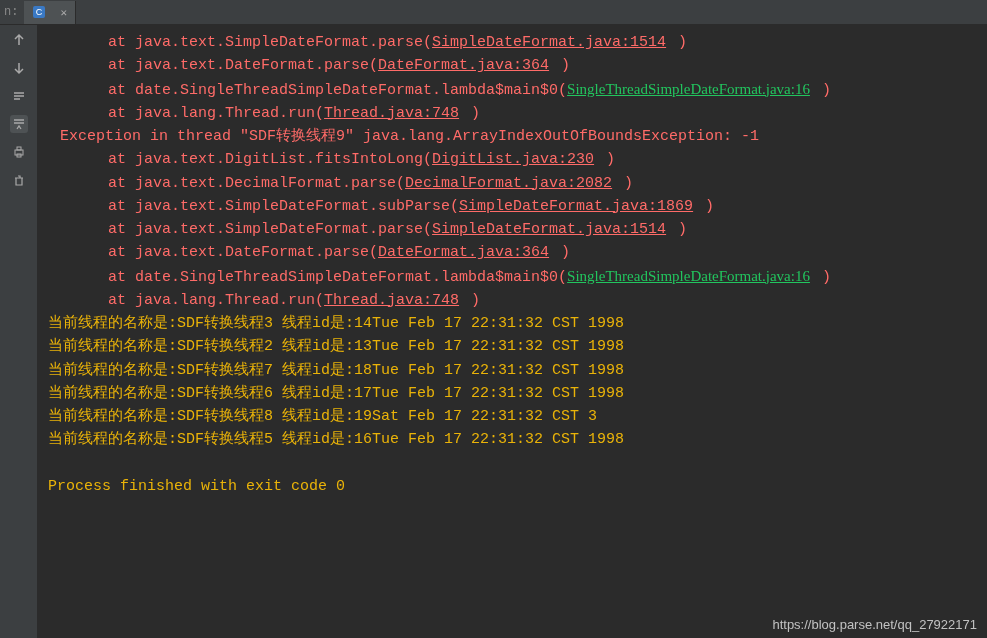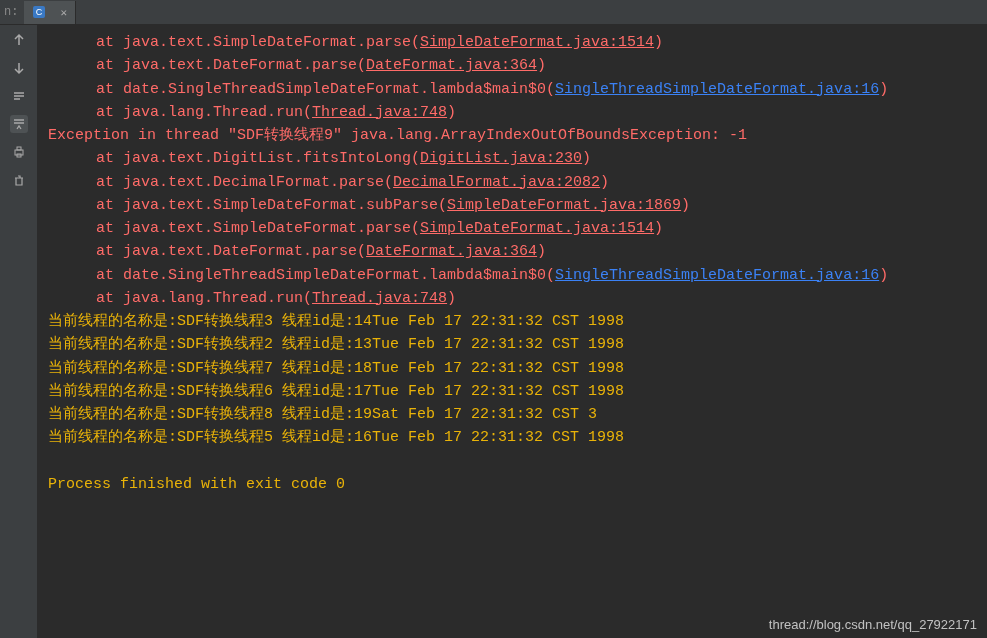--- a/index.html
+++ b/index.html
@@ -63,24 +63,24 @@
   .gutter-icon.active { background: #4e5254; border-radius: 3px; padding:2px;}
   .console {
     flex: 1;
     background: #2b2b2b;
     padding: 6px 10px 10px 10px;
     overflow: hidden;
     line-height: 1.55;
     font-size: 15px;
     white-space: pre;
   }
-  .err { color: #ff6b68; }
+  .err { color: #ff6b68; margin-left: 12px; }
   .out { color: #eab308; }
   .link { color: #ff6b68; text-decoration: underline; }
-  .link-blue { color: #3b82f6; text-decoration: underline; }
+  .link-blue { color: #22c55e; text-decoration: underline; font-family: Liberation Serif, serif; }
   .indent1 { padding-left: 48px; display: inline-block; }
   .watermark {
     position: absolute;
     right: 10px;
     bottom: 6px;
     color: #dcdcdc;
     font-size: 13px;
     font-family: sans-serif;
     opacity: 0.85;
   }
@@ -133,13 +133,13 @@
     <div class="gutter-icon">
         <svg width="14" height="14" viewBox="0 0 14 14">
           <path d="M4 5 H10 V12 H4 Z M3 5 H11 M6 3 H8 V5" stroke="#a9a9a9" fill="none" stroke-width="1.2"></path>
         </svg>
       </div>
   </div>
 
   <div class="console" id="console"><div class="err"><span class="indent1">at java.text.SimpleDateFormat.parse(</span><span class="link">SimpleDateFormat.java:1514</span><span class="err">)</span></div><div class="err"><span class="indent1">at java.text.DateFormat.parse(</span><span class="link">DateFormat.java:364</span><span class="err">)</span></div><div class="err"><span class="indent1">at date.SingleThreadSimpleDateFormat.lambda$main$0(</span><span class="link-blue">SingleThreadSimpleDateFormat.java:16</span><span class="err">)</span></div><div class="err"><span class="indent1">at java.lang.Thread.run(</span><span class="link">Thread.java:748</span><span class="err">)</span></div><div class="err">Exception in thread "SDF转换线程9" java.lang.ArrayIndexOutOfBoundsException: -1</div><div class="err"><span class="indent1">at java.text.DigitList.fitsIntoLong(</span><span class="link">DigitList.java:230</span><span class="err">)</span></div><div class="err"><span class="indent1">at java.text.DecimalFormat.parse(</span><span class="link">DecimalFormat.java:2082</span><span class="err">)</span></div><div class="err"><span class="indent1">at java.text.SimpleDateFormat.subParse(</span><span class="link">SimpleDateFormat.java:1869</span><span class="err">)</span></div><div class="err"><span class="indent1">at java.text.SimpleDateFormat.parse(</span><span class="link">SimpleDateFormat.java:1514</span><span class="err">)</span></div><div class="err"><span class="indent1">at java.text.DateFormat.parse(</span><span class="link">DateFormat.java:364</span><span class="err">)</span></div><div class="err"><span class="indent1">at date.SingleThreadSimpleDateFormat.lambda$main$0(</span><span class="link-blue">SingleThreadSimpleDateFormat.java:16</span><span class="err">)</span></div><div class="err"><span class="indent1">at java.lang.Thread.run(</span><span class="link">Thread.java:748</span><span class="err">)</span></div><div class="out">当前线程的名称是:SDF转换线程3 线程id是:14Tue Feb 17 22:31:32 CST 1998</div><div class="out">当前线程的名称是:SDF转换线程2 线程id是:13Tue Feb 17 22:31:32 CST 1998</div><div class="out">当前线程的名称是:SDF转换线程7 线程id是:18Tue Feb 17 22:31:32 CST 1998</div><div class="out">当前线程的名称是:SDF转换线程6 线程id是:17Tue Feb 17 22:31:32 CST 1998</div><div class="out">当前线程的名称是:SDF转换线程8 线程id是:19Sat Feb 17 22:31:32 CST 3</div><div class="out">当前线程的名称是:SDF转换线程5 线程id是:16Tue Feb 17 22:31:32 CST 1998</div><div class="out">&nbsp;</div><div class="out">Process finished with exit code 0</div></div>
 </div>
 
-<div class="watermark">thread://blog.csdn.net/qq_27922171</div>
+<div class="watermark">https://blog.parse.net/qq_27922171</div>
 
 </body></html>

